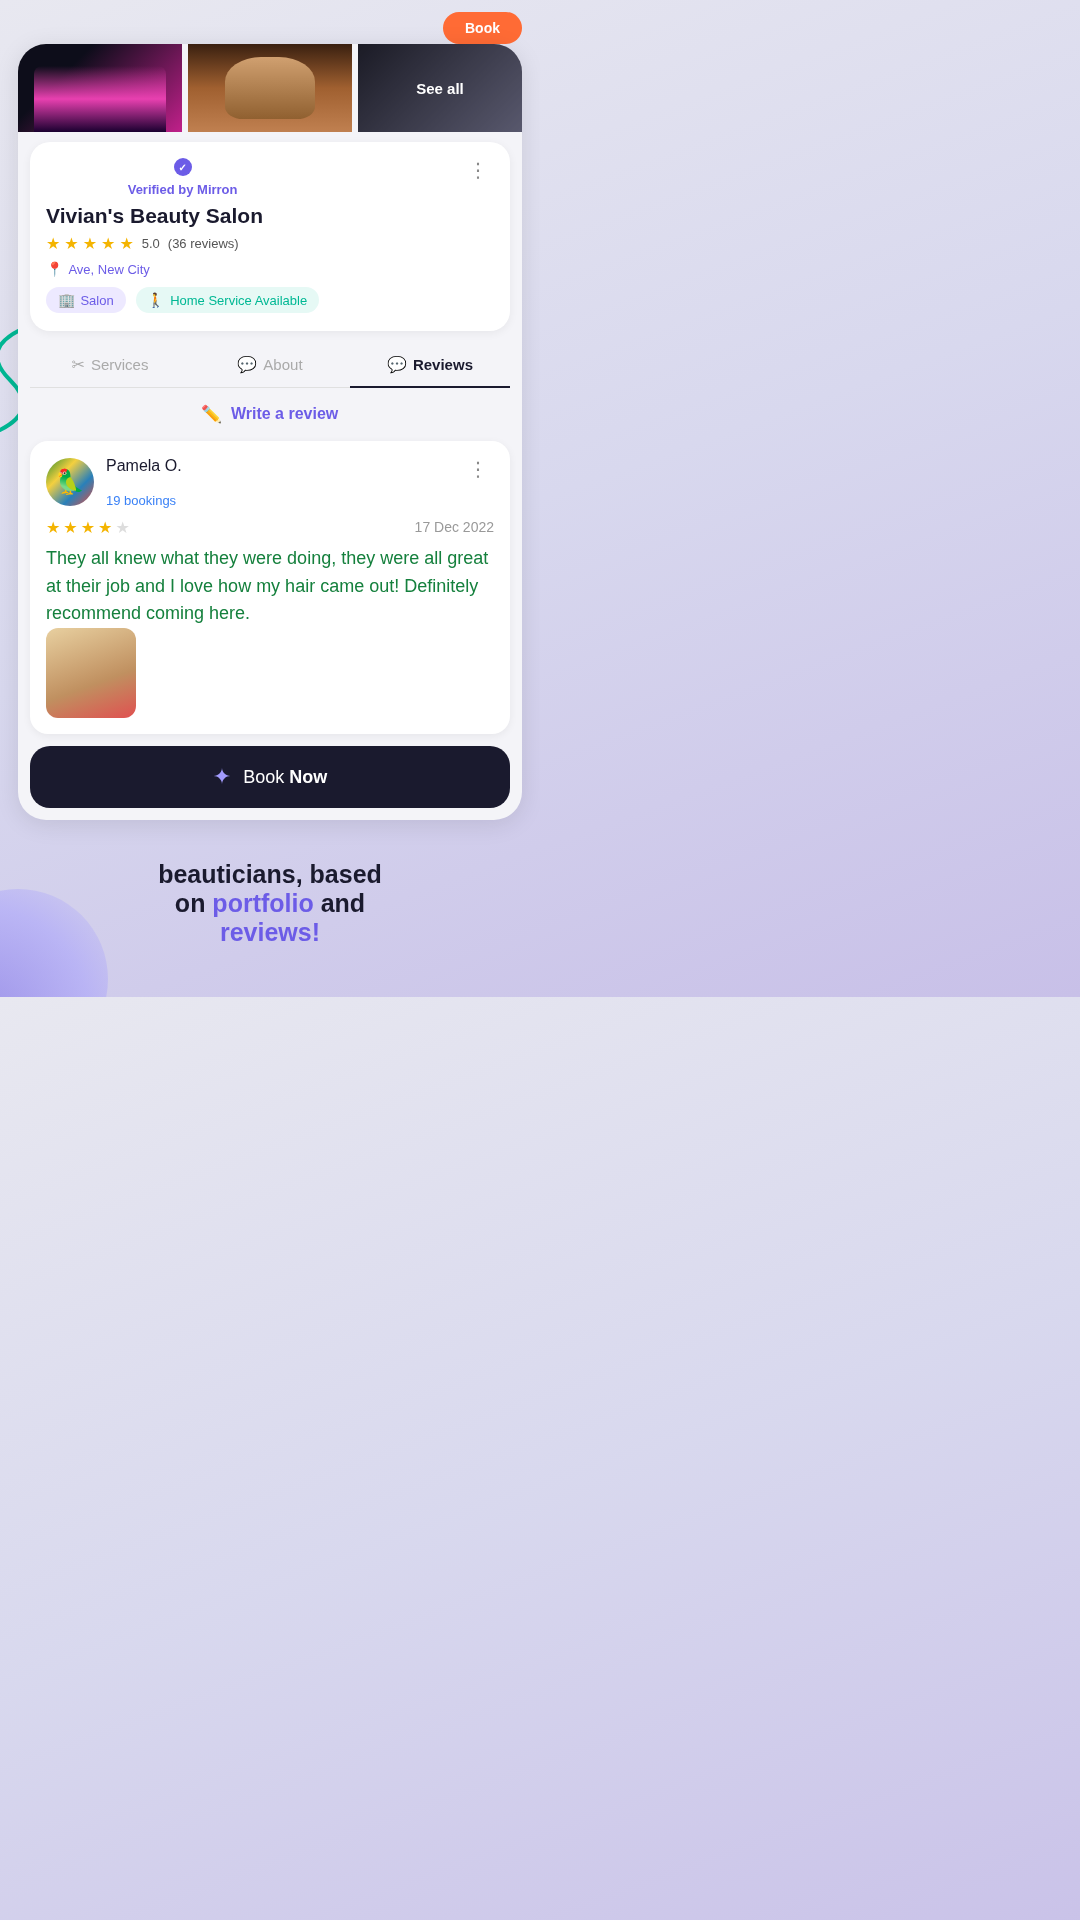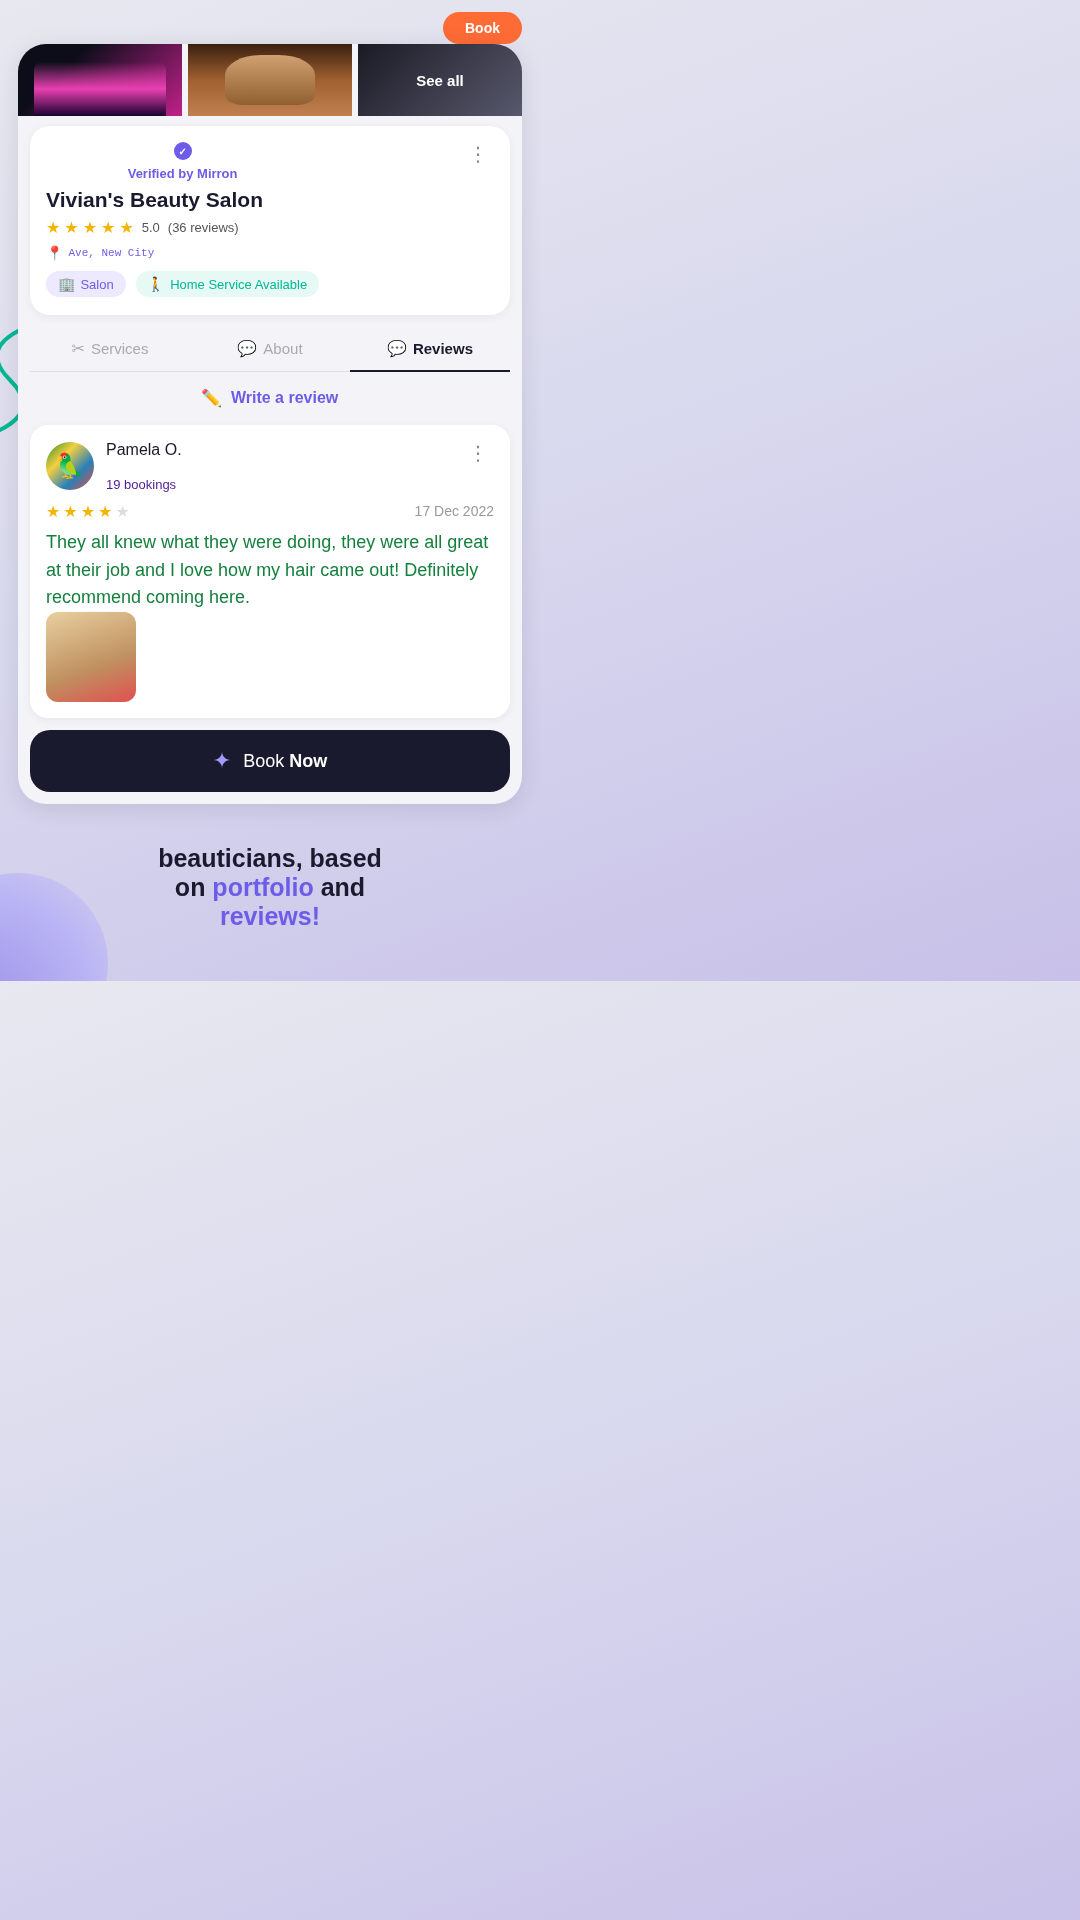--- a/index.html
+++ b/index.html
@@ -33,21 +33,21 @@
       position: relative;
       z-index: 1;
       box-shadow: 0 4px 24px rgba(0,0,0,0.10);
     }
 
     
     .photo-strip {
       display: flex;
       gap: 6px;
       padding: 0 0 0 0;
-      height: 72px;
+      height: 88px;
       overflow: hidden;
     }
     .photo-strip .photo {
       flex: 1;
       background: #888;
       overflow: hidden;
       position: relative;
     }
     .photo-strip .photo:first-child { border-top-left-radius: 0; }
     .photo-1 { background: linear-gradient(135deg, #1a1a2e 40%, #e040a0 100%); }
@@ -135,21 +135,21 @@
     .star { color: #f4b400; font-size: 16px; }
     .star-empty { color: #ddd; font-size: 16px; }
     .rating-text { color: #555; font-size: 13px; margin-left: 4px; }
     .location-row {
       display: flex;
       align-items: center;
       gap: 5px;
       margin-bottom: 10px;
     }
     .location-icon { color: #6c5ce7; font-size: 14px; }
-    .location-text { color: #6c5ce7; font-size: 11px; font-weight: 500; font-family: Liberation Mono, monospace; }
+    .location-text { color: #6c5ce7; font-size: 13px; font-weight: 500; }
     .tags-row {
       display: flex;
       gap: 10px;
       flex-wrap: wrap;
     }
     .tag {
       display: flex;
       align-items: center;
       gap: 5px;
       padding: 5px 12px;
@@ -243,21 +243,21 @@
       font-size: 24px;
       flex-shrink: 0;
     }
     .reviewer-name {
       font-size: 16px;
       font-weight: 400;
       color: #1a1a2e;
     }
     .reviewer-bookings {
       font-size: 13px;
-      color: #4c1d95;
+      color: #3b82f6;
       margin-top: 18px;
     }
     .review-stars-row {
       display: flex;
       align-items: center;
       justify-content: space-between;
       margin-bottom: 8px;
     }
     .review-date { color: #999; font-size: 14px; }
     .review-text {

